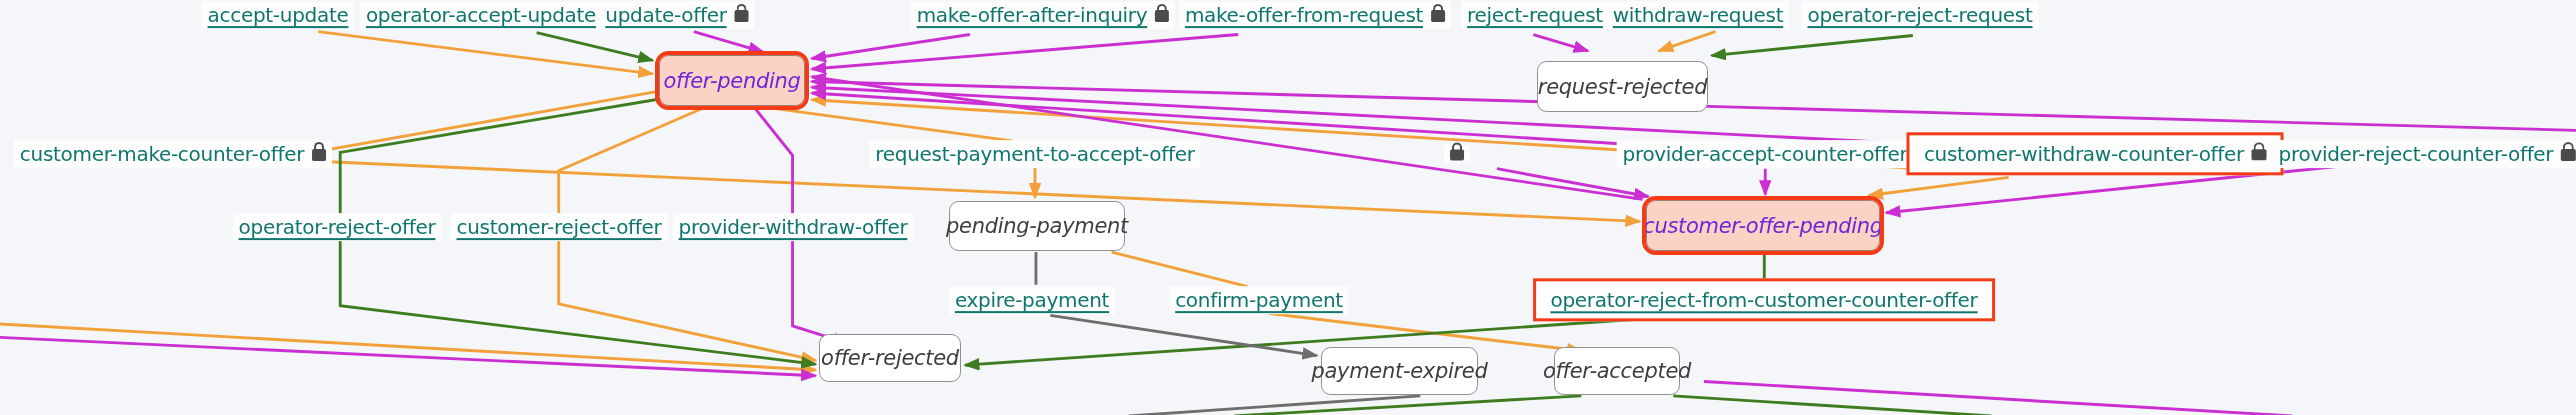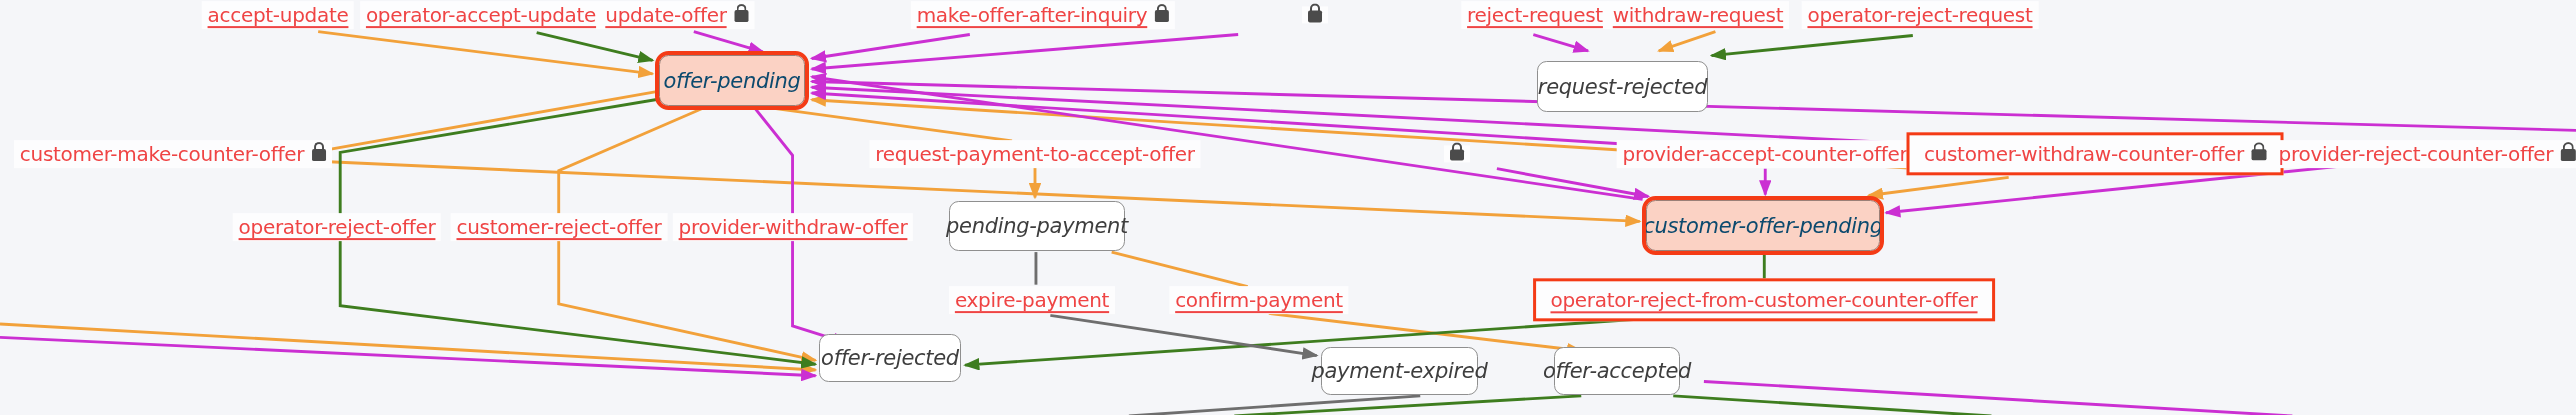--- a/index.html
+++ b/index.html
@@ -8,41 +8,41 @@
     background:#f5f6f9;
     font-family:"DejaVu Sans","Liberation Sans",sans-serif;
   }
   svg.edges{position:absolute;left:0;top:0;z-index:1}
 
   
   .lbl{
     position:absolute;transform:translate(-50%,-50%);
     display:flex;align-items:center;gap:7.7px;white-space:nowrap;
     background:#fdfdfe;padding:1.9px 5.8px;
-    font-size:20px;letter-spacing:-0.3px;color:#ef4444;z-index:2;
+    font-size:20px;letter-spacing:-0.3px;color:#0f766e;z-index:2;
   }
   .lbl .t{line-height:1.2}
   .lbl.u .t{text-decoration:underline;text-underline-offset:3.8px;text-decoration-thickness:1.9px}
   .lbl.boxed{border:3.8px solid #f43b16;padding:6.7px 14.4px}
 
   
   .lock{position:relative;display:inline-block;width:14.4px;height:11.5px;
     background:#4b4b4b;border-radius:1.9px;flex:0 0 auto;margin-top:1.9px}
   .lock::before{content:"";position:absolute;left:1.9px;top:-6.7px;width:10.5px;height:8.6px;
     box-sizing:border-box;border:2.9px solid #4b4b4b;border-bottom:none;border-radius:5.8px 5.8px 0 0}
 
   
   .node{
     position:absolute;z-index:3;box-sizing:border-box;
     display:flex;align-items:center;justify-content:center;
     background:#ffffff;border:1.9px solid #8f8f8f;border-radius:9.6px;
     font-style:italic;font-size:21px;letter-spacing:-0.3px;color:#3e3e3e;white-space:nowrap;
   }
   .node.hl{
-    background:#fbd2c4;color:#0c4a6e;border-color:#9b8077;
+    background:#fbd2c4;color:#6d28d9;border-color:#9b8077;
     outline:4.8px solid #f43b16;
   }
 </style>
 </head>
 <body>
 
 <svg class="edges" width="2576" height="416" viewBox="0 0 2688 434">
   <defs>
     <marker id="ar-o" markerUnits="userSpaceOnUse" markerWidth="17" markerHeight="13" refX="15" refY="6.5" orient="auto">
       <path d="M0,0 L17,6.5 L0,13 z" fill="#f2a13a"></path>
@@ -115,20 +115,21 @@
 </div>
 <div class="lbl u" style="left:677px;top:15.3px">
   <span class="t">update-offer</span>
   <span class="lock"></span>
 </div>
 <div class="lbl u" style="left:1043px;top:15.3px">
   <span class="t">make-offer-after-inquiry</span>
   <span class="lock"></span>
 </div>
 <div class="lbl u" style="left:1315px;top:15.3px">
+  <span class="t">make-offer-from-request</span>
   <span class="lock"></span>
 </div>
 <div class="lbl u" style="left:1535px;top:15.3px">
   <span class="t">reject-request</span>
 </div>
 <div class="lbl u" style="left:1698px;top:15.3px">
   <span class="t">withdraw-request</span>
 </div>
 <div class="lbl u" style="left:1920px;top:15.3px">
   <span class="t">operator-reject-request</span>

